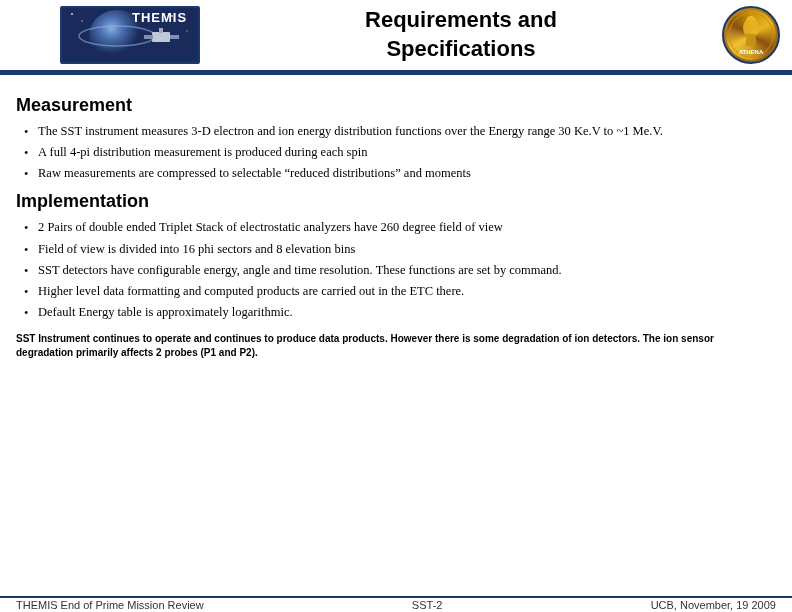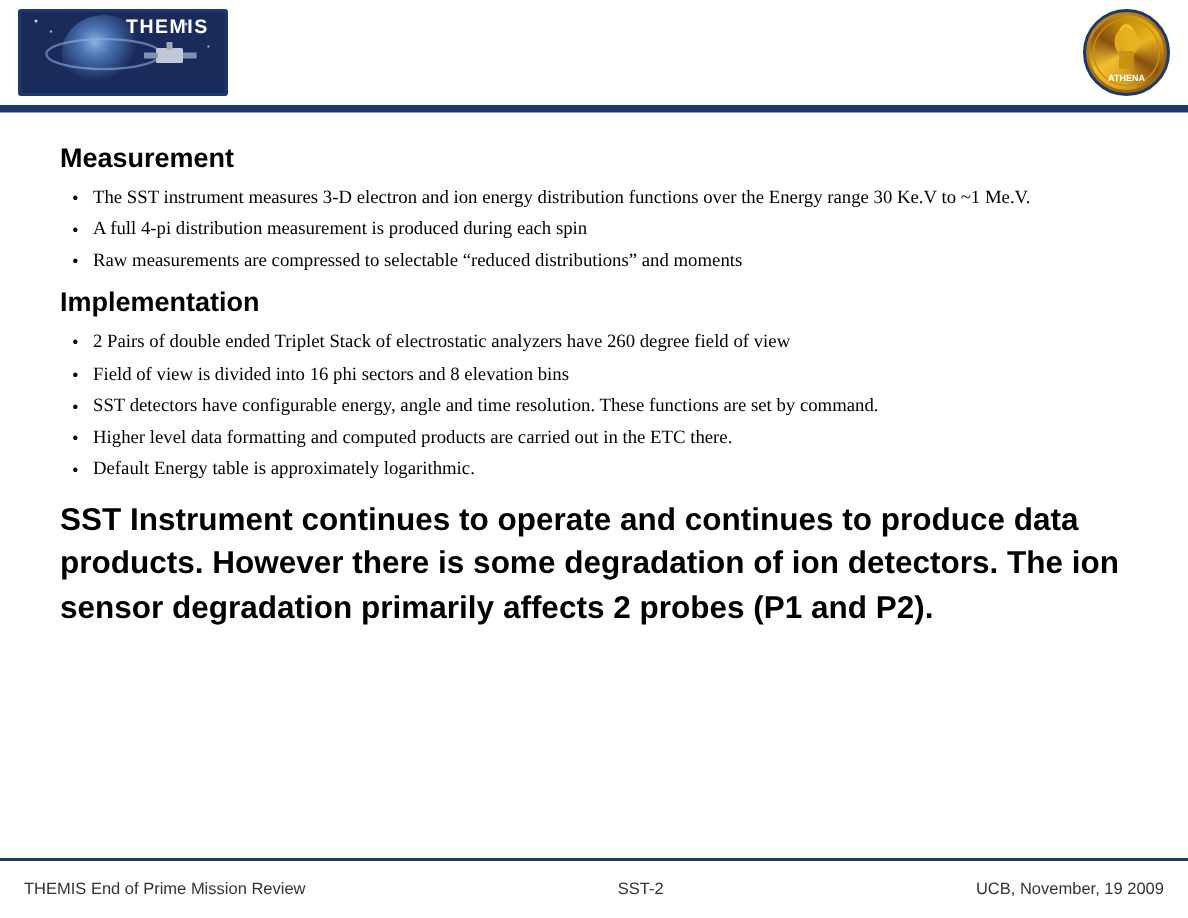--- a/index.html
+++ b/index.html
@@ -29,20 +29,21 @@
       justify-content: space-between;
       padding: 6px 12px;
       border-bottom: 2px solid #1a3a6b;
       background: #ffffff;
       height: 72px;
     }
 
     .header-logo {
       display: flex;
       align-items: flex-start;
+      margin-left: 48px;
     }
 
     .themis-logo {
       width: 140px;
       height: 58px;
       background: linear-gradient(135deg, #2a4a8a 0%, #1a2a5a 40%, #3a5a9a 70%, #c8d8f0 100%);
       border: 2px solid #1a3a6b;
       border-radius: 2px;
       display: flex;
       align-items: center;
@@ -94,21 +95,21 @@
 
     .header-line {
       height: 3px;
       background: #1a3a6b;
       margin: 0;
     }
 
     
     .content {
       flex: 1;
-      padding: 12px 24px 6px 40px;
+      padding: 12px 24px 6px 16px;
       overflow: hidden;
     }
 
     .section-title {
       font-family: Arial, sans-serif;
       font-size: 18px;
       font-weight: bold;
       color: #000000;
       margin-bottom: 6px;
       margin-top: 8px;
@@ -131,39 +132,39 @@
       min-width: 14px;
       padding-top: 1px;
     }
 
     .bullet-text {
       flex: 1;
     }
 
     .highlight-text {
       font-family: Arial, sans-serif;
-      font-size: 21px;
+      font-size: 10px;
       font-weight: bold;
       color: #000000;
       line-height: 1.4;
       margin-top: 10px;
       margin-bottom: 8px;
     }
 
     
     .footer {
       border-top: 2px solid #1a3a6b;
       display: flex;
       justify-content: space-between;
       align-items: center;
       padding: 4px 16px;
       font-family: Arial, sans-serif;
       font-size: 11px;
       color: #333333;
-      height: 40px;
+      height: 16px;
     }
   </style>
 </head>
 <body>
 
 <div class="slide">
 
   <div class="header">
     <div class="header-logo">
       <div class="themis-logo">
@@ -193,20 +194,24 @@
 
             <rect x="90" y="26" width="18" height="10" fill="#c0c8d8" rx="1"></rect>
             <rect x="82" y="29" width="9" height="4" fill="#8090b0"></rect>
             <rect x="108" y="29" width="9" height="4" fill="#8090b0"></rect>
             <rect x="97" y="22" width="4" height="5" fill="#a0a8b8"></rect>
           </svg>
         </div>
       </div>
     </div>
 
+    <div class="header-title">
+      <div>Requirements and</div>
+      <div>Specifications</div>
+    </div>
 
     <div class="athena-logo">
       <div class="athena-inner">
         <svg width="46" height="46">
           <circle cx="23" cy="23" r="22" fill="none" stroke="#c89010" stroke-width="1"></circle>
 
           <ellipse cx="23" cy="16" rx="8" ry="10" fill="#e8b420" opacity="0.9"></ellipse>
           <rect x="18" y="22" width="10" height="12" fill="#c89010" opacity="0.9"></rect>
 
           <path d="M19 8 Q23 2 27 8" stroke="#f0c030" stroke-width="2" fill="none"></path>

